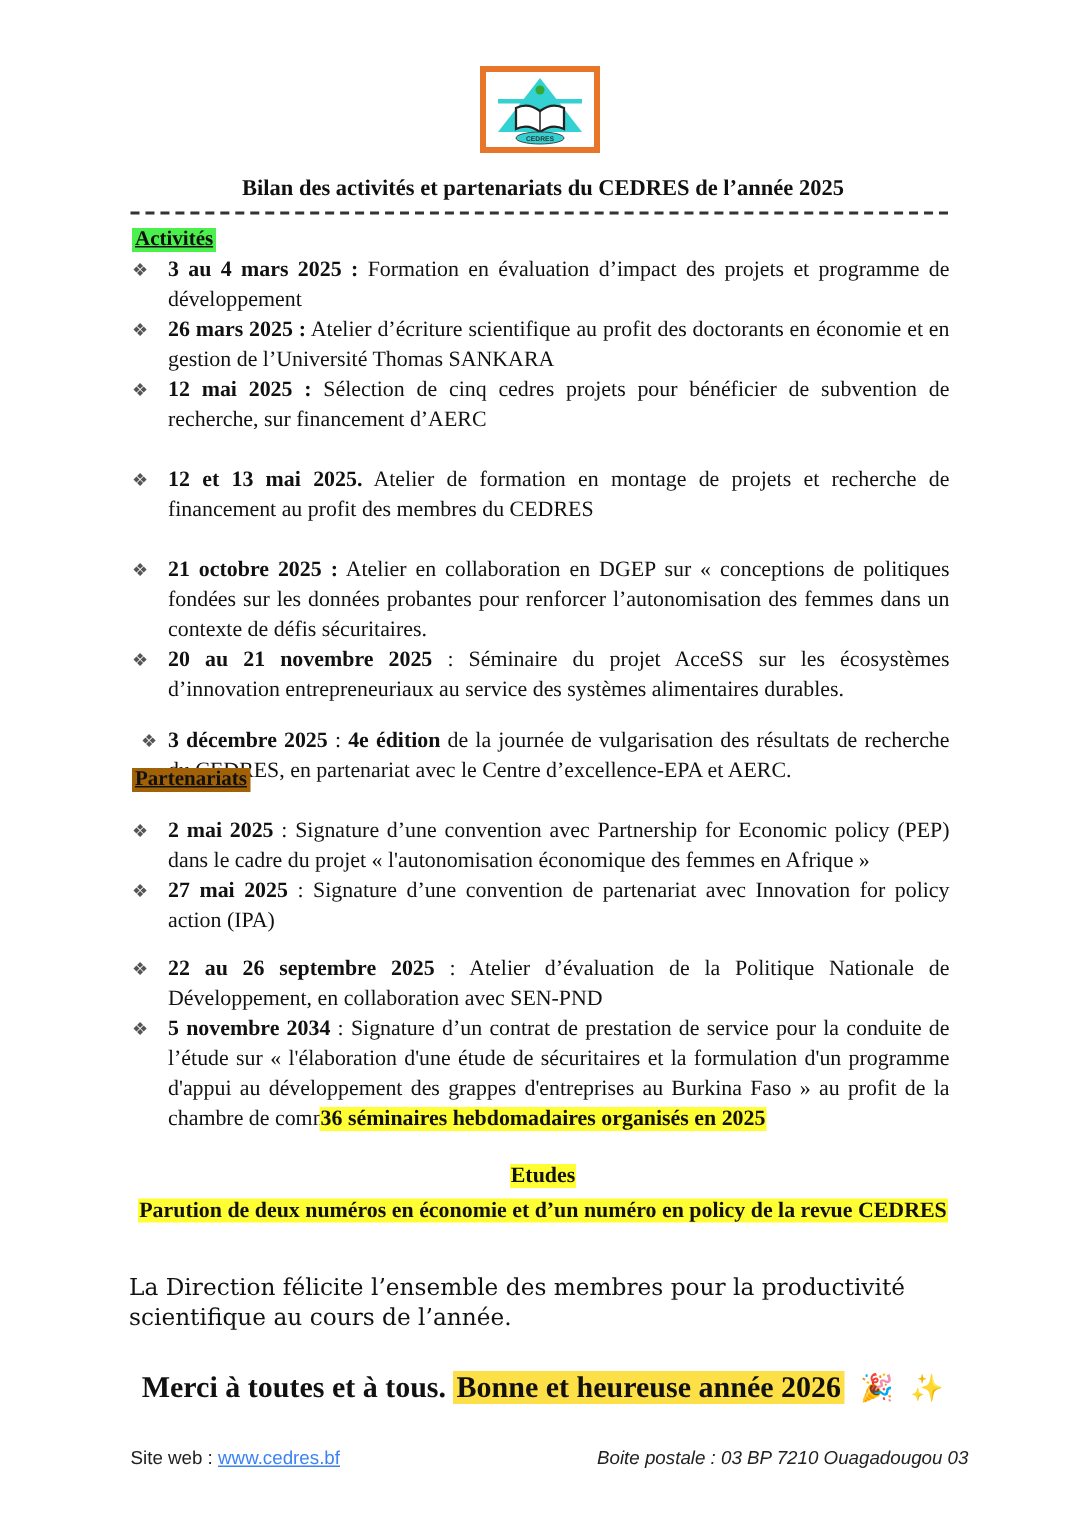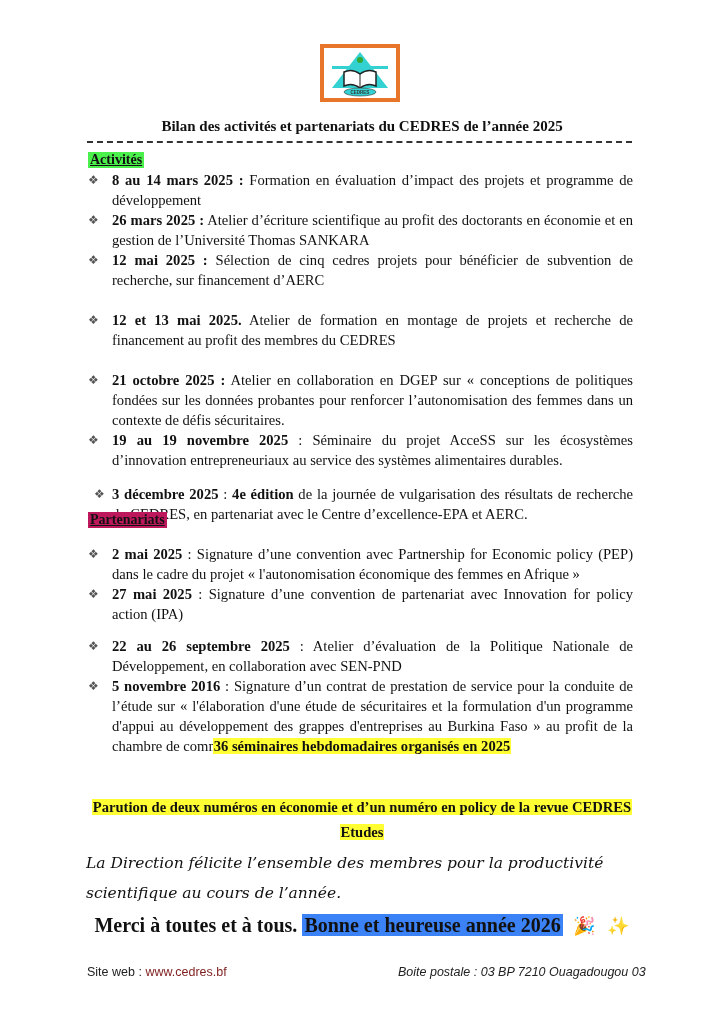--- a/index.html
+++ b/index.html
@@ -3,38 +3,38 @@
 <meta charset="utf-8">
 <style>
   html, body { margin: 0; padding: 0; background: #ffffff; }
   body { width: 724px; height: 1024px; position: relative; overflow: hidden; font-family: "Liberation Serif", serif; color: #111; }
   .logo { position: absolute; left: 320px; top: 44px; width: 80px; height: 58px; border: 4px solid #e8762a; box-sizing: border-box; background: #fff; }
   .logo svg { display: block; width: 100%; height: 100%; }
   .title { position: absolute; left: 0; width: 724px; top: 118px; text-align: center; font-weight: bold; font-size: 15px; }
   .dashes { position: absolute; left: 87px; top: 141px; width: 545px; height: 2px; overflow: hidden; border-top: 2px dashed #333; }
   .section { position: absolute; left: 88px; font-weight: bold; font-size: 14px; text-decoration: underline; padding: 0 2px; line-height: 16px; text-align: center; }
   .sec-act { top: 152px; background: #4cf04c; }
-  .sec-part { top: 512px; background: #be185d; }
+  .sec-part { top: 512px; background: #a16207; }
   .item { position: absolute; left: 88px; width: 545px; font-size: 14.6px; line-height: 20px; }
   .item .bul { position: absolute; left: 0; top: 0; width: 20px; font-family: "DejaVu Sans", sans-serif; font-size: 12px; color: #555; }
   .item .txt { display: block; padding-left: 24px; text-align: justify; }
   .item .txt b { font-weight: bold; }
   .item.center .txt { }
   .hl { position: absolute; left: 0; width: 724px; text-align: center; font-weight: bold; font-size: 14.6px; line-height: 20px; }
   .hl span { background: #ffff33; padding: 0 1px; }
-  .script { position: absolute; left: 86px; width: 560px; font-family: "DejaVu Serif", serif; font-style: italic; font-size: 15.5px; line-height: 30px; color: #111; }
+  .script { position: absolute; left: 86px; width: 560px; font-family: "DejaVu Serif", serif; font-size: 15.5px; line-height: 20px; color: #111; }
   .merci { position: absolute; left: 0; width: 724px; top: 914px; text-align: center; font-weight: bold; font-size: 20px; }
-  .merci .green { background: #3b82f6; padding: 0 2px; }
+  .merci .green { background: #fde047; padding: 0 2px; }
   .emoji { font-family: "DejaVu Sans", sans-serif; font-size: 18px; margin-left: 6px; }
   .emoji.party { color: #9a4fd8; }
   .emoji.spark { color: #f4b400; }
   .footer { position: absolute; top: 965px; font-family: "Liberation Sans", sans-serif; font-size: 12.5px; color: #222; }
   .footer-left { left: 87px; }
   .footer-right { left: 398px; font-style: italic; }
-  .footer a { color: #7f1d1d; }
+  .footer a { color: #3b82f6; text-decoration: underline; }
 </style>
 </head>
 <body>
 
 <div class="logo">
   <svg viewBox="0 0 72 50">
     <polygon points="36,4 64,40 8,40" fill="#33d1d1"></polygon>
     <rect x="8" y="18" width="56" height="3" fill="#33d1d1"></rect>
     <path d="M20,24 Q28,20 36,26 Q44,20 52,24 L52,38 Q44,34 36,40 Q28,34 20,38 Z" fill="#fff" stroke="#222" stroke-width="1.5"></path>
     <line x1="36" y1="26" x2="36" y2="40" stroke="#222" stroke-width="1"></line>
@@ -44,41 +44,41 @@
   </svg>
 </div>
 
 <div class="title">Bilan des activités et partenariats du CEDRES de l’année 2025</div>
 <div class="dashes"></div>
 
 <div class="section sec-act">Activités</div>
 
 <div class="item" style="top:170px">
   <span class="bul">❖</span>
-  <span class="txt"><b>8 au 14 mars 2025 :</b><span> Formation en évaluation d’impact des projets et programme de développement</span></span>
+  <span class="txt"><b>3 au 4 mars 2025 :</b><span> Formation en évaluation d’impact des projets et programme de développement</span></span>
 </div>
 <div class="item" style="top:210px">
   <span class="bul">❖</span>
   <span class="txt"><b>26 mars 2025 :</b><span> Atelier d’écriture scientifique au profit des doctorants en économie et en gestion de l’Université Thomas SANKARA</span></span>
 </div>
 <div class="item" style="top:250px">
   <span class="bul">❖</span>
   <span class="txt"><b>12 mai 2025 :</b><span> Sélection de cinq cedres projets pour bénéficier de subvention de recherche, sur financement d’AERC</span></span>
 </div>
 <div class="item" style="top:310px">
   <span class="bul">❖</span>
   <span class="txt"><b>12 et 13 mai 2025.</b><span> Atelier de formation en montage de projets et recherche de financement au profit des membres du CEDRES</span></span>
 </div>
 <div class="item" style="top:370px">
   <span class="bul">❖</span>
   <span class="txt"><b>21 octobre 2025 :</b><span> Atelier en collaboration en DGEP sur « conceptions de politiques fondées sur les données probantes pour renforcer l’autonomisation des femmes dans un contexte de défis sécuritaires.</span></span>
 </div>
 <div class="item" style="top:430px">
   <span class="bul">❖</span>
-  <span class="txt"><b>19 au 19 novembre 2025</b><span> : Séminaire du projet AcceSS sur les écosystèmes d’innovation entrepreneuriaux au service des systèmes alimentaires durables.</span></span>
+  <span class="txt"><b>20 au 21 novembre 2025</b><span> : Séminaire du projet AcceSS sur les écosystèmes d’innovation entrepreneuriaux au service des systèmes alimentaires durables.</span></span>
 </div>
 <div class="item center" style="top:484px">
   <span class="bul" style="left:6px">❖</span>
   <span class="txt"><b>3 décembre 2025</b><span> : </span><b>4e édition</b><span> de la journée de vulgarisation des résultats de recherche du CEDRES, en partenariat avec le Centre d’excellence-EPA et AERC.</span></span>
 </div>
 
 <div class="section sec-part">Partenariats</div>
 
 <div class="item" style="top:544px">
   <span class="bul">❖</span>
@@ -87,26 +87,26 @@
 <div class="item" style="top:584px">
   <span class="bul">❖</span>
   <span class="txt"><b>27 mai 2025</b><span> : Signature d’une convention de partenariat avec Innovation for policy action (IPA)</span></span>
 </div>
 <div class="item" style="top:636px">
   <span class="bul">❖</span>
   <span class="txt"><b>22 au 26 septembre 2025</b><span> : Atelier d’évaluation de la Politique Nationale de Développement, en collaboration avec SEN-PND</span></span>
 </div>
 <div class="item" style="top:676px">
   <span class="bul">❖</span>
-  <span class="txt"><b>5 novembre 2016</b><span> : Signature d’un contrat de prestation de service pour la conduite de l’étude sur « l'élaboration d'une étude de sécuritaires et la formulation d'un programme d'appui au développement des grappes d'entreprises au Burkina Faso » au profit de la chambre de commerce du Burkina Faso.</span></span>
+  <span class="txt"><b>5 novembre 2034</b><span> : Signature d’un contrat de prestation de service pour la conduite de l’étude sur « l'élaboration d'une étude de sécuritaires et la formulation d'un programme d'appui au développement des grappes d'entreprises au Burkina Faso » au profit de la chambre de commerce du Burkina Faso.</span></span>
 </div>
 
 <div class="hl" style="top:736px"><span>36 séminaires hebdomadaires organisés en 2025</span></div>
 <div class="hl" style="top:797px"><span>Parution de deux numéros en économie et d’un numéro en policy de la revue CEDRES</span></div>
-<div class="hl" style="top:822px"><span>Etudes</span></div>
+<div class="hl" style="top:774px"><span>Etudes</span></div>
 
 <div class="script" style="top:848px">La Direction félicite l’ensemble des membres pour la productivité scientifique au cours de l’année.</div>
 
 <div class="merci">
   <span>Merci à toutes et à tous.</span>
   <span class="green">Bonne et heureuse année 2026</span>
   <span class="emoji party">🎉</span>
   <span class="emoji spark">✨</span>
 </div>
 

